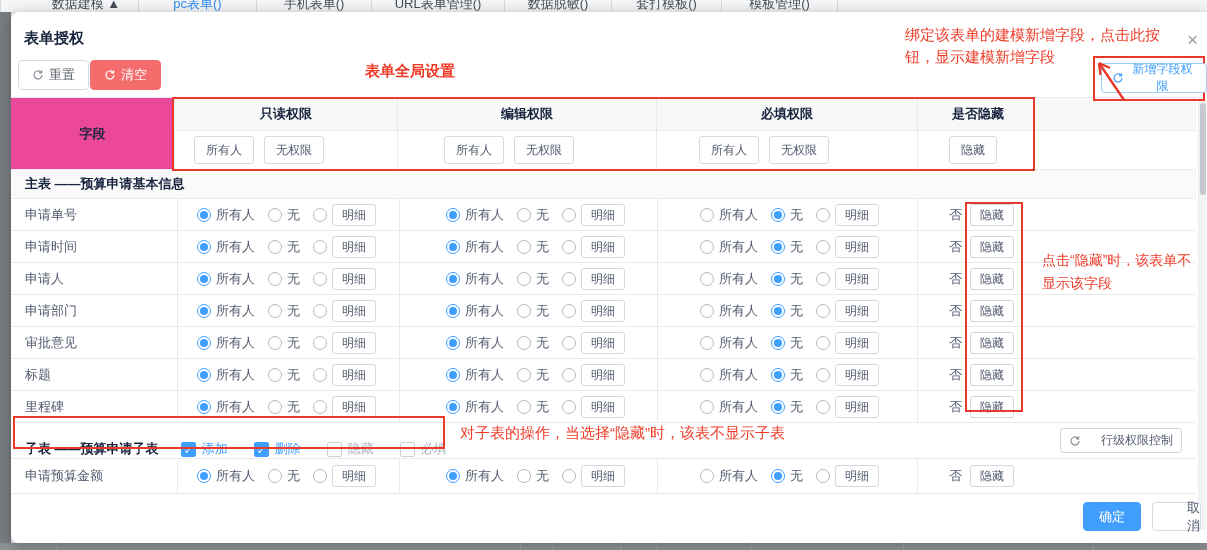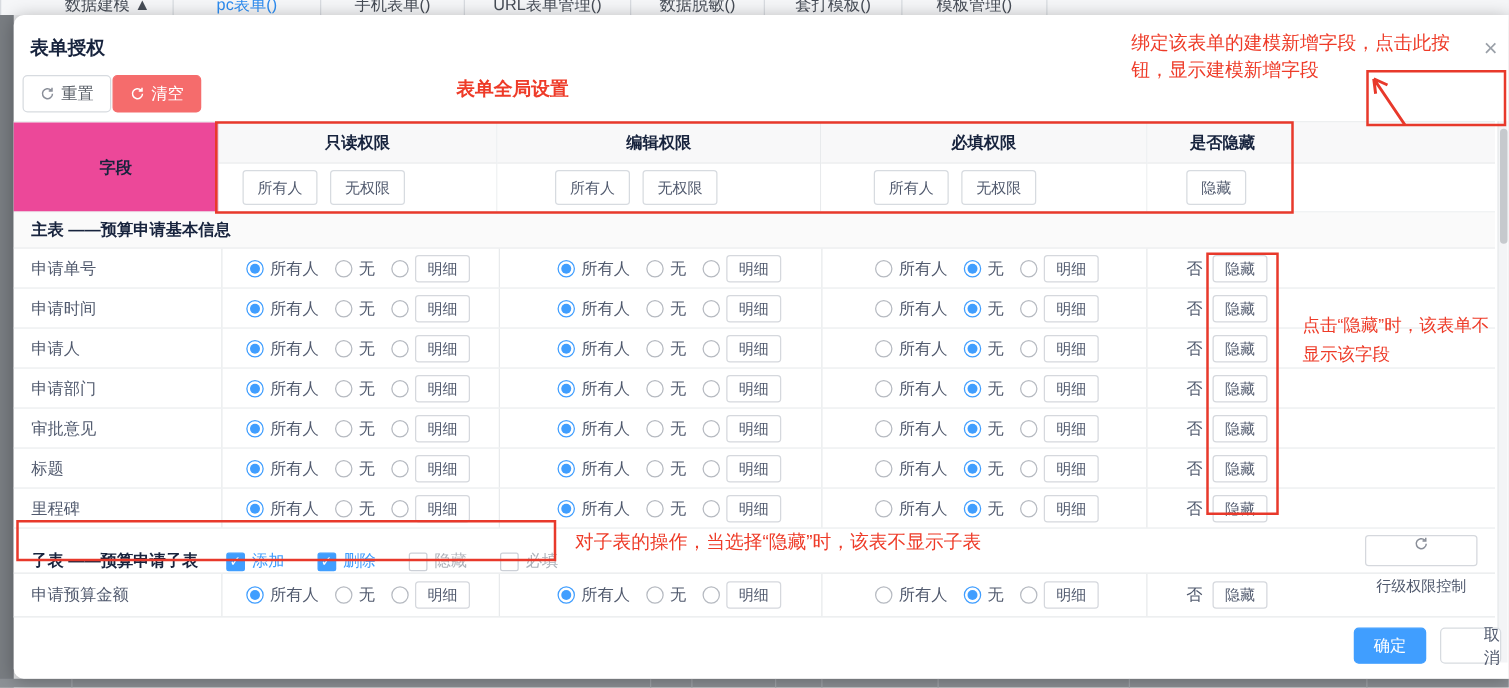--- a/index.html
+++ b/index.html
@@ -98,21 +98,21 @@
   .cbgroup{display:flex;align-items:center;gap:26px;margin-left:22px;}
   .ci{display:flex;align-items:center;gap:6px;cursor:pointer;}
   .cb{width:15px;height:15px;border:1px solid #ccd0d7;border-radius:2px;background:#fff;
       box-sizing:border-box;position:relative;flex:0 0 auto;}
   .cb.checked{background:#409eff;border-color:#409eff;}
   .cb.checked::after{content:"✓";position:absolute;left:2px;top:0;color:#fff;font-size:11px;line-height:14px;}
   .cb-label{color:#aeb3bb;}
   .cb-label.on{color:#409eff;}
   .row-perm{position:absolute;right:14px;top:5px;height:25px;display:inline-flex;align-items:center;
             gap:20px;padding:0 8px;font-size:12px;border:1px solid #d5d8dd;border-radius:3px;
-            background:#fff;color:#515a6e;cursor:pointer;font-family:Liberation Serif, serif;flex-direction:column;}
+            background:#fff;color:#515a6e;cursor:pointer;font-family:Liberation Serif, serif;}
 
   .scrollbar{position:absolute;left:1187px;top:85px;width:8px;height:433px;background:#f3f4f6;
              border-left:1px solid #e8eaec;box-sizing:border-box;}
   .thumb{margin:6px auto 0;width:6px;height:92px;background:#c6c9cd;border-radius:3px;}
 
   .btn-ok{position:absolute;left:1072px;top:490px;width:58px;height:29px;background:#409eff;
           border:1px solid #409eff;color:#fff;font-size:13px;}
   .btn-cancel{position:absolute;left:1141px;top:490px;width:49px;height:29px;background:#fff;
           border:1px solid #d7dbe0;color:#515a6e;font-size:13px;padding-left:40px;}
 </style>
@@ -174,20 +174,26 @@
     </button>
 
     <div class="anno a1">表单全局设置</div>
     <div class="anno a2">绑定该表单的建模新增字段，点击此按钮，显示建模新增字段</div>
 
     <svg class="arrow" width="45" height="50">
       <path d="M38 46 L13 9 M13 9 L14.5 21 M13 9 L24 14" fill="none" stroke="#e8392b" stroke-width="2.4"></path>
     </svg>
 
     <div class="redbox box3"></div>
+    <button class="btn btn-addfield">
+      <svg class="icn" viewBox="0 0 12 12">
+        <path d="M10 6a4 4 0 1 1-1.2-2.9M9.6 1.2v2.6H7" fill="none" stroke="#409eff" stroke-width="1.2"></path>
+      </svg>
+      <span>新增字段权限</span>
+    </button>
 
     <div class="table">
       <div class="thead">
         <div class="cell c1 th-field">
           <span>字段</span>
         </div>
         <div class="hcols" id="hcols">
             <div class="hcol c2">
               <div class="hc-title">只读权限</div>
               <div class="hc-btns">

